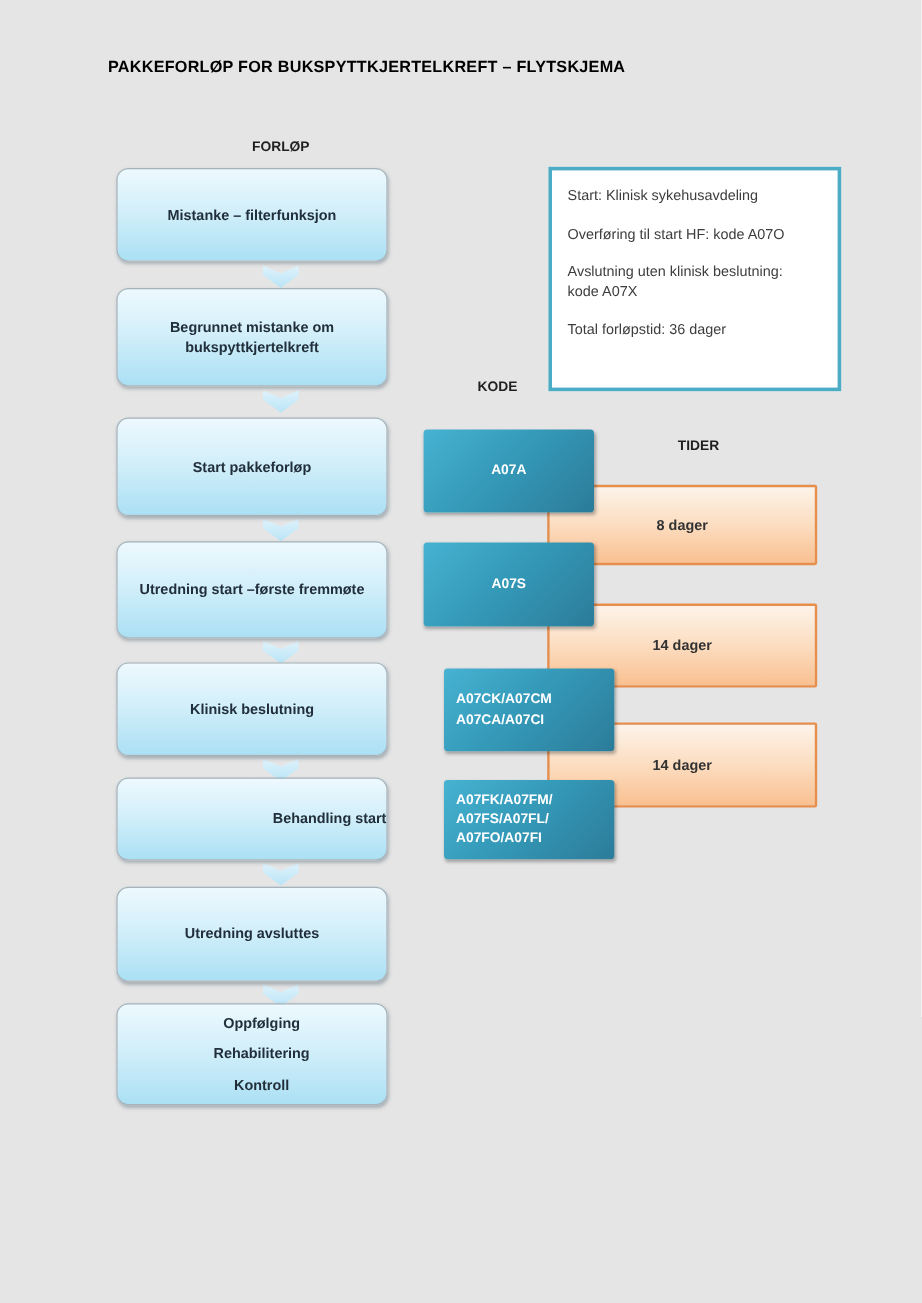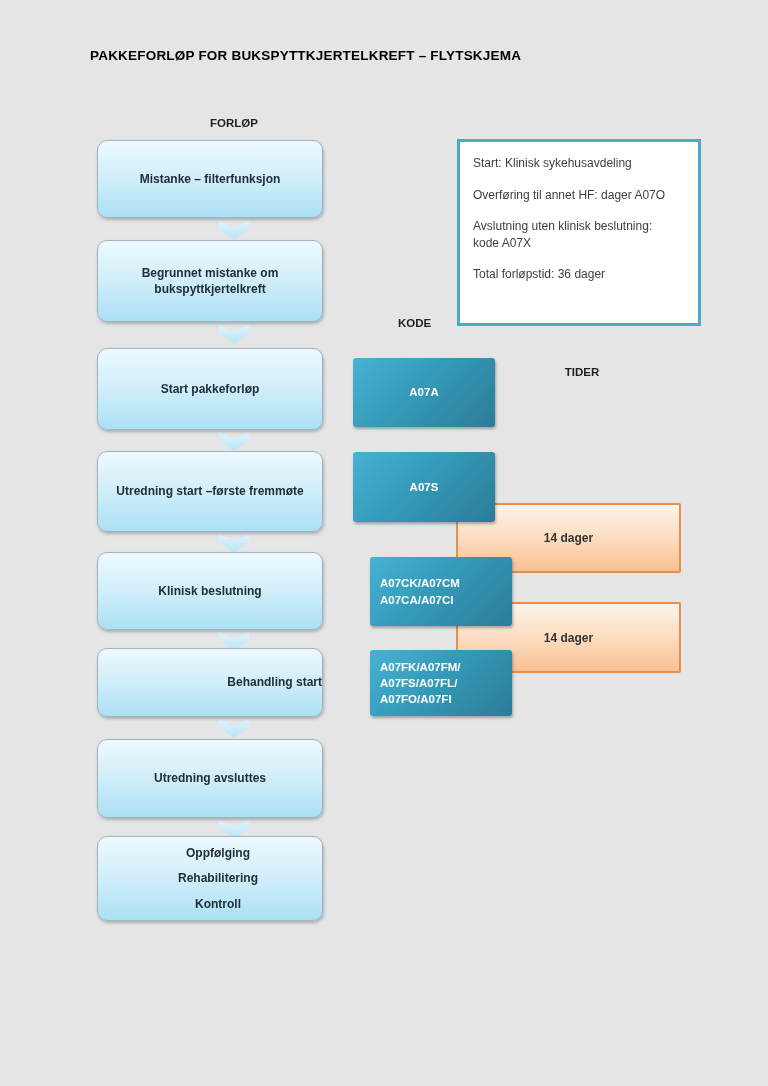--- a/index.html
+++ b/index.html
@@ -63,21 +63,21 @@
 
   <div class="col-label" style="left:97px;top:117px;width:274px;text-align:center;">FORLØP</div>
   <div class="col-label" style="left:398px;top:317px;">KODE</div>
   <div class="col-label" style="left:520px;top:366px;width:124px;text-align:center;">TIDER</div>
 
   <div class="info-box">
     <div class="info-para">
       <span>Start: Klinisk sykehusavdeling</span>
     </div>
     <div class="info-para">
-      <span>Overføring til annet HF: dager A07O</span>
+      <span>Overføring til start HF: kode A07O</span>
     </div>
     <div class="info-para">
       <span>Avslutning uten klinisk beslutning:</span>
       <span>kode A07X</span>
     </div>
     <div class="info-para">
       <span>Total forløpstid: 36 dager</span>
     </div>
   </div>
 
@@ -136,20 +136,23 @@
     <span>A07CK/A07CM</span>
     <span>A07CA/A07CI</span>
   </div>
 
   <div class="code-box code-left" style="top:650px;height:66px;">
     <span>A07FK/A07FM/</span>
     <span>A07FS/A07FL/</span>
     <span>A07FO/A07FI</span>
   </div>
 
+  <div class="time-box" style="top:404px;height:67px;">
+    <span>8 dager</span>
+  </div>
 
   <div class="time-box" style="top:503px;height:70px;">
     <span>14 dager</span>
   </div>
 
   <div class="time-box" style="top:602px;height:71px;">
     <span>14 dager</span>
   </div>
 
 </div>

